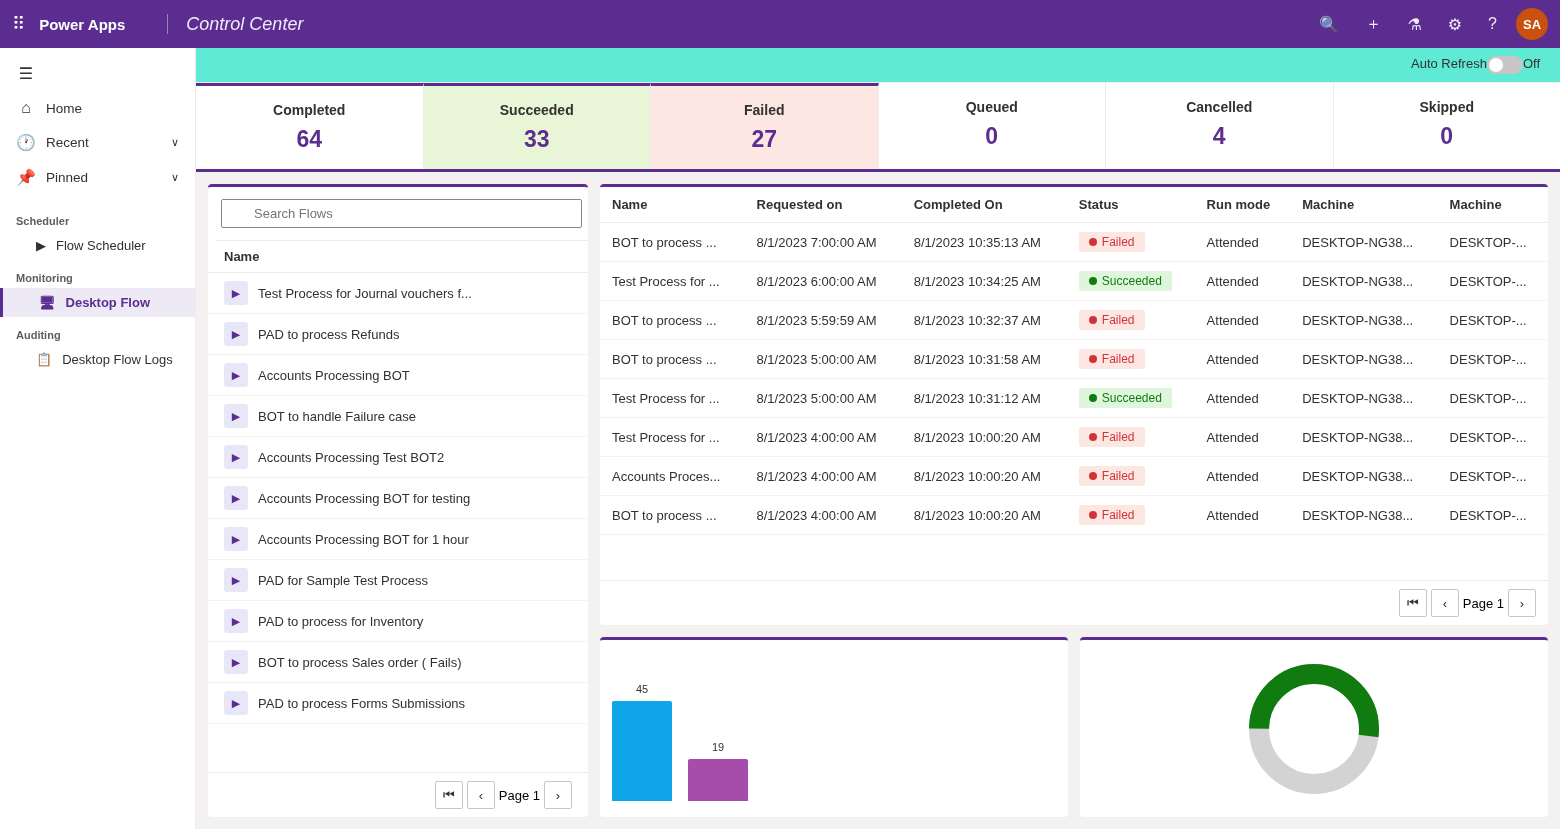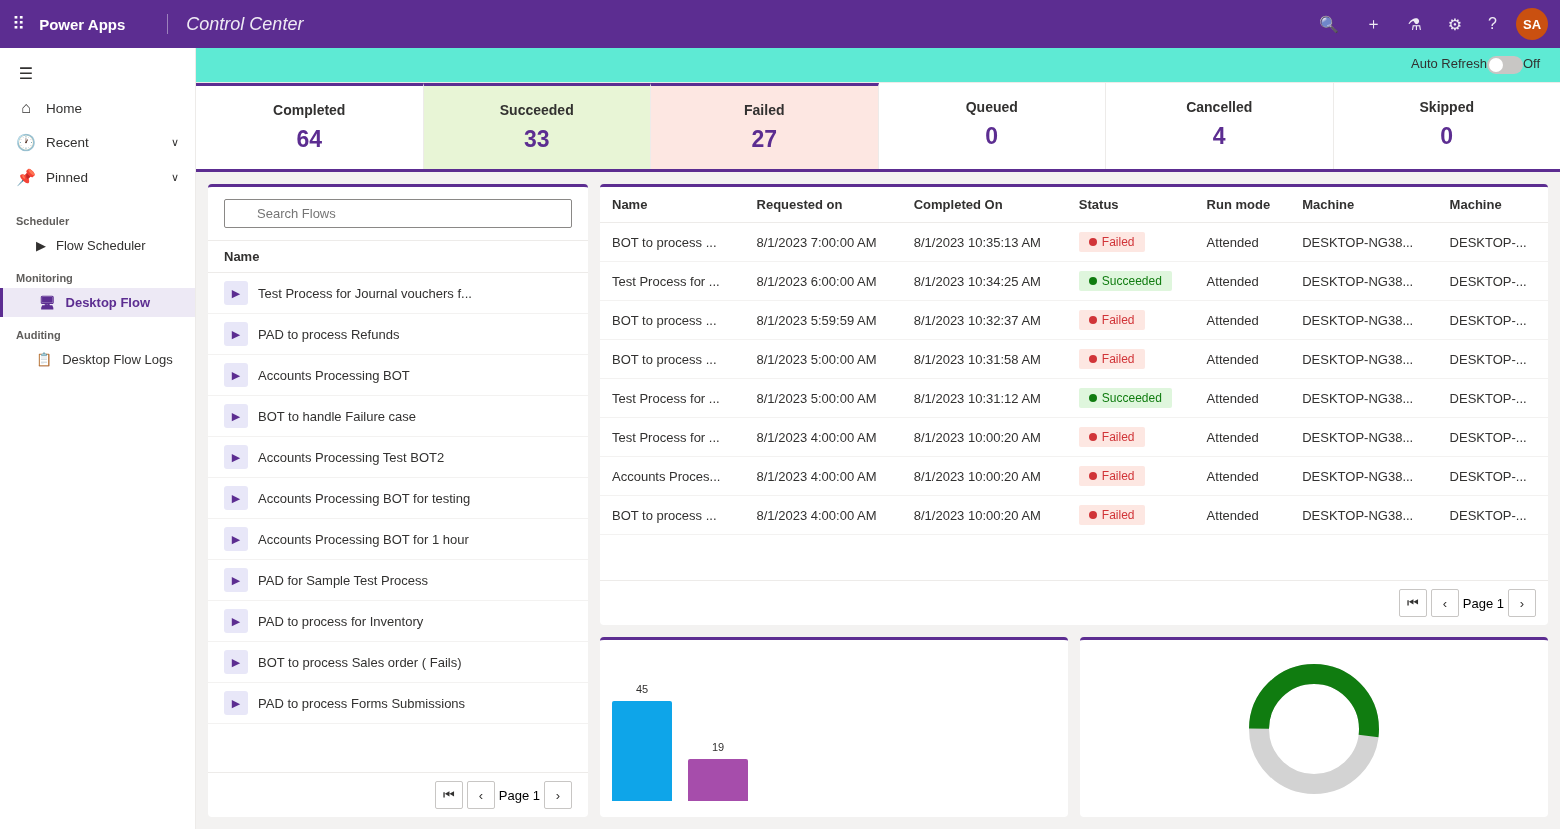--- a/index.html
+++ b/index.html
@@ -129,22 +129,23 @@
       width: 380px;
       background: white;
       border-radius: 4px;
       display: flex;
       flex-direction: column;
       overflow: hidden;
       flex-shrink: 0;
       border-top: 3px solid #5c2d91;
     }
     .flow-search-bar {
-      padding: 12px 16px;
+      padding: 12px 6px;
       border-bottom: 1px solid #edebe9;
+      margin-left: 7px;
     }
     .flow-search-input {
       width: 100%; padding: 6px 12px 6px 32px;
       border: 1px solid #8a8886; border-radius: 2px;
       font-size: 13px; background: white;
       outline: none; color: #323130;
       position: relative;
     }
     .search-wrap { position: relative; }
     .search-icon-pos {

